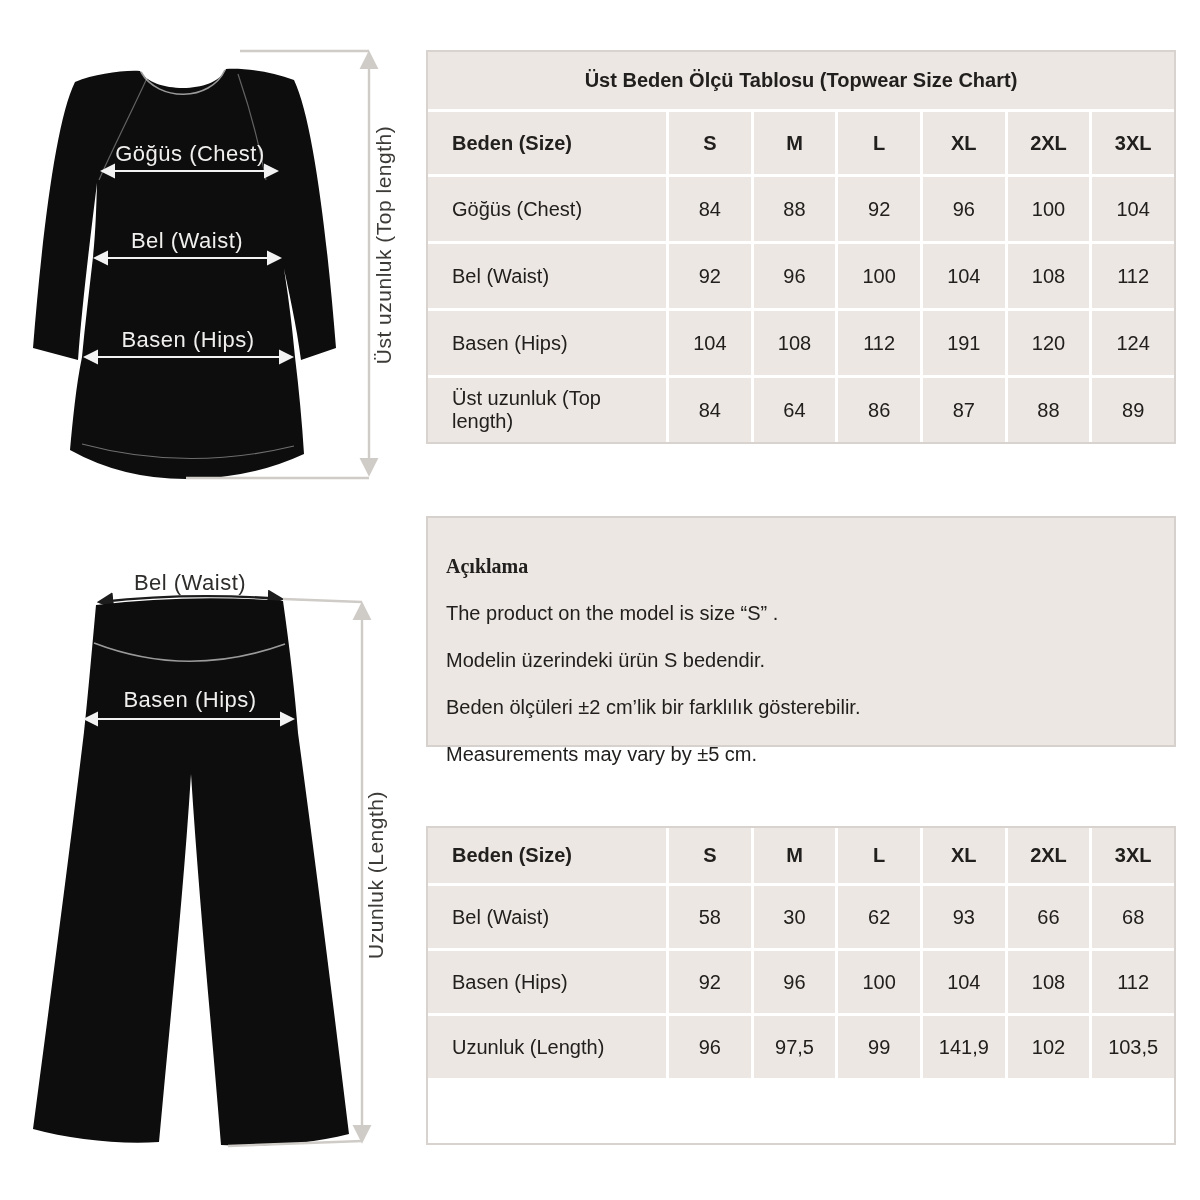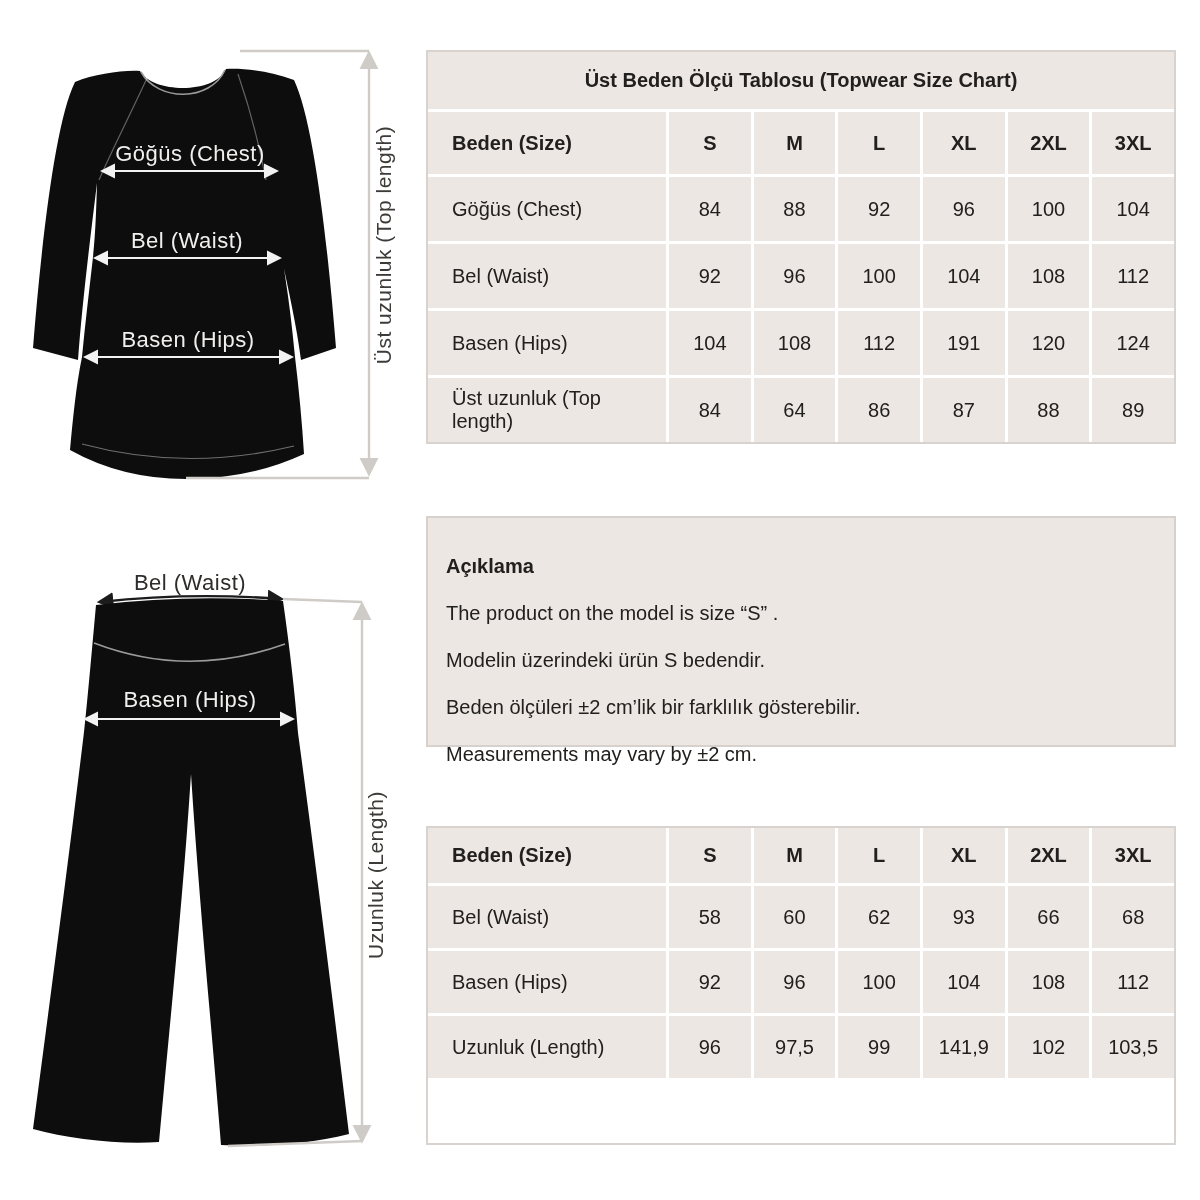--- a/index.html
+++ b/index.html
@@ -25,21 +25,21 @@
   }
   .cell{background:#ece7e2;display:flex;align-items:center;font-size:20px;}
   .cell.lab{padding-left:24px;}
   .cell.num{justify-content:center;}
   .cell.head{font-weight:bold;}
 
   .note{
     position:absolute;left:426px;top:516px;width:750px;height:231px;box-sizing:border-box;
     background:#ece7e2;border:2px solid #d6d1cd;padding:13px 18px;
   }
-  .note-title{font-size:20px;font-weight:bold;line-height:1.15;margin:0;}
+  .note-title{font-size:20px;font-weight:bold;line-height:1.15;margin:0;font-family:Liberation Serif, serif;}
   .note p{font-size:20px;line-height:1.15;margin:24px 0 0;}
 </style>
 </head>
 <body>
 
 <div class="canvas">
 
   <svg class="diagram tunic-svg" width="420" height="495" viewBox="0 0 420 495">
     <defs>
       <marker id="tw" viewBox="0 0 10 10" refX="8" refY="5" markerWidth="7" markerHeight="7" orient="auto-start-reverse">
@@ -171,36 +171,36 @@
     <div class="cell num">87</div>
     <div class="cell num">88</div>
     <div class="cell num">89</div>
   </section>
 
   <section class="note">
     <p class="note-title">Açıklama</p>
     <p>The product on the model is size “S” .</p>
     <p>Modelin üzerindeki ürün S bedendir.</p>
     <p>Beden ölçüleri ±2 cm’lik bir farklılık gösterebilir.</p>
-    <p>Measurements may vary by ±2 cm.</p>
+    <p>Measurements may vary by ±5 cm.</p>
   </section>
 
   <section class="tbl tbl-bottom">
 
     <div class="cell lab head">Beden (Size)</div>
     <div class="cell num head">S</div>
     <div class="cell num head">M</div>
     <div class="cell num head">L</div>
     <div class="cell num head">XL</div>
     <div class="cell num head">2XL</div>
     <div class="cell num head">3XL</div>
 
     <div class="cell lab">Bel (Waist)</div>
     <div class="cell num">58</div>
-    <div class="cell num">60</div>
+    <div class="cell num">30</div>
     <div class="cell num">62</div>
     <div class="cell num">93</div>
     <div class="cell num">66</div>
     <div class="cell num">68</div>
 
     <div class="cell lab">Basen (Hips)</div>
     <div class="cell num">92</div>
     <div class="cell num">96</div>
     <div class="cell num">100</div>
     <div class="cell num">104</div>

